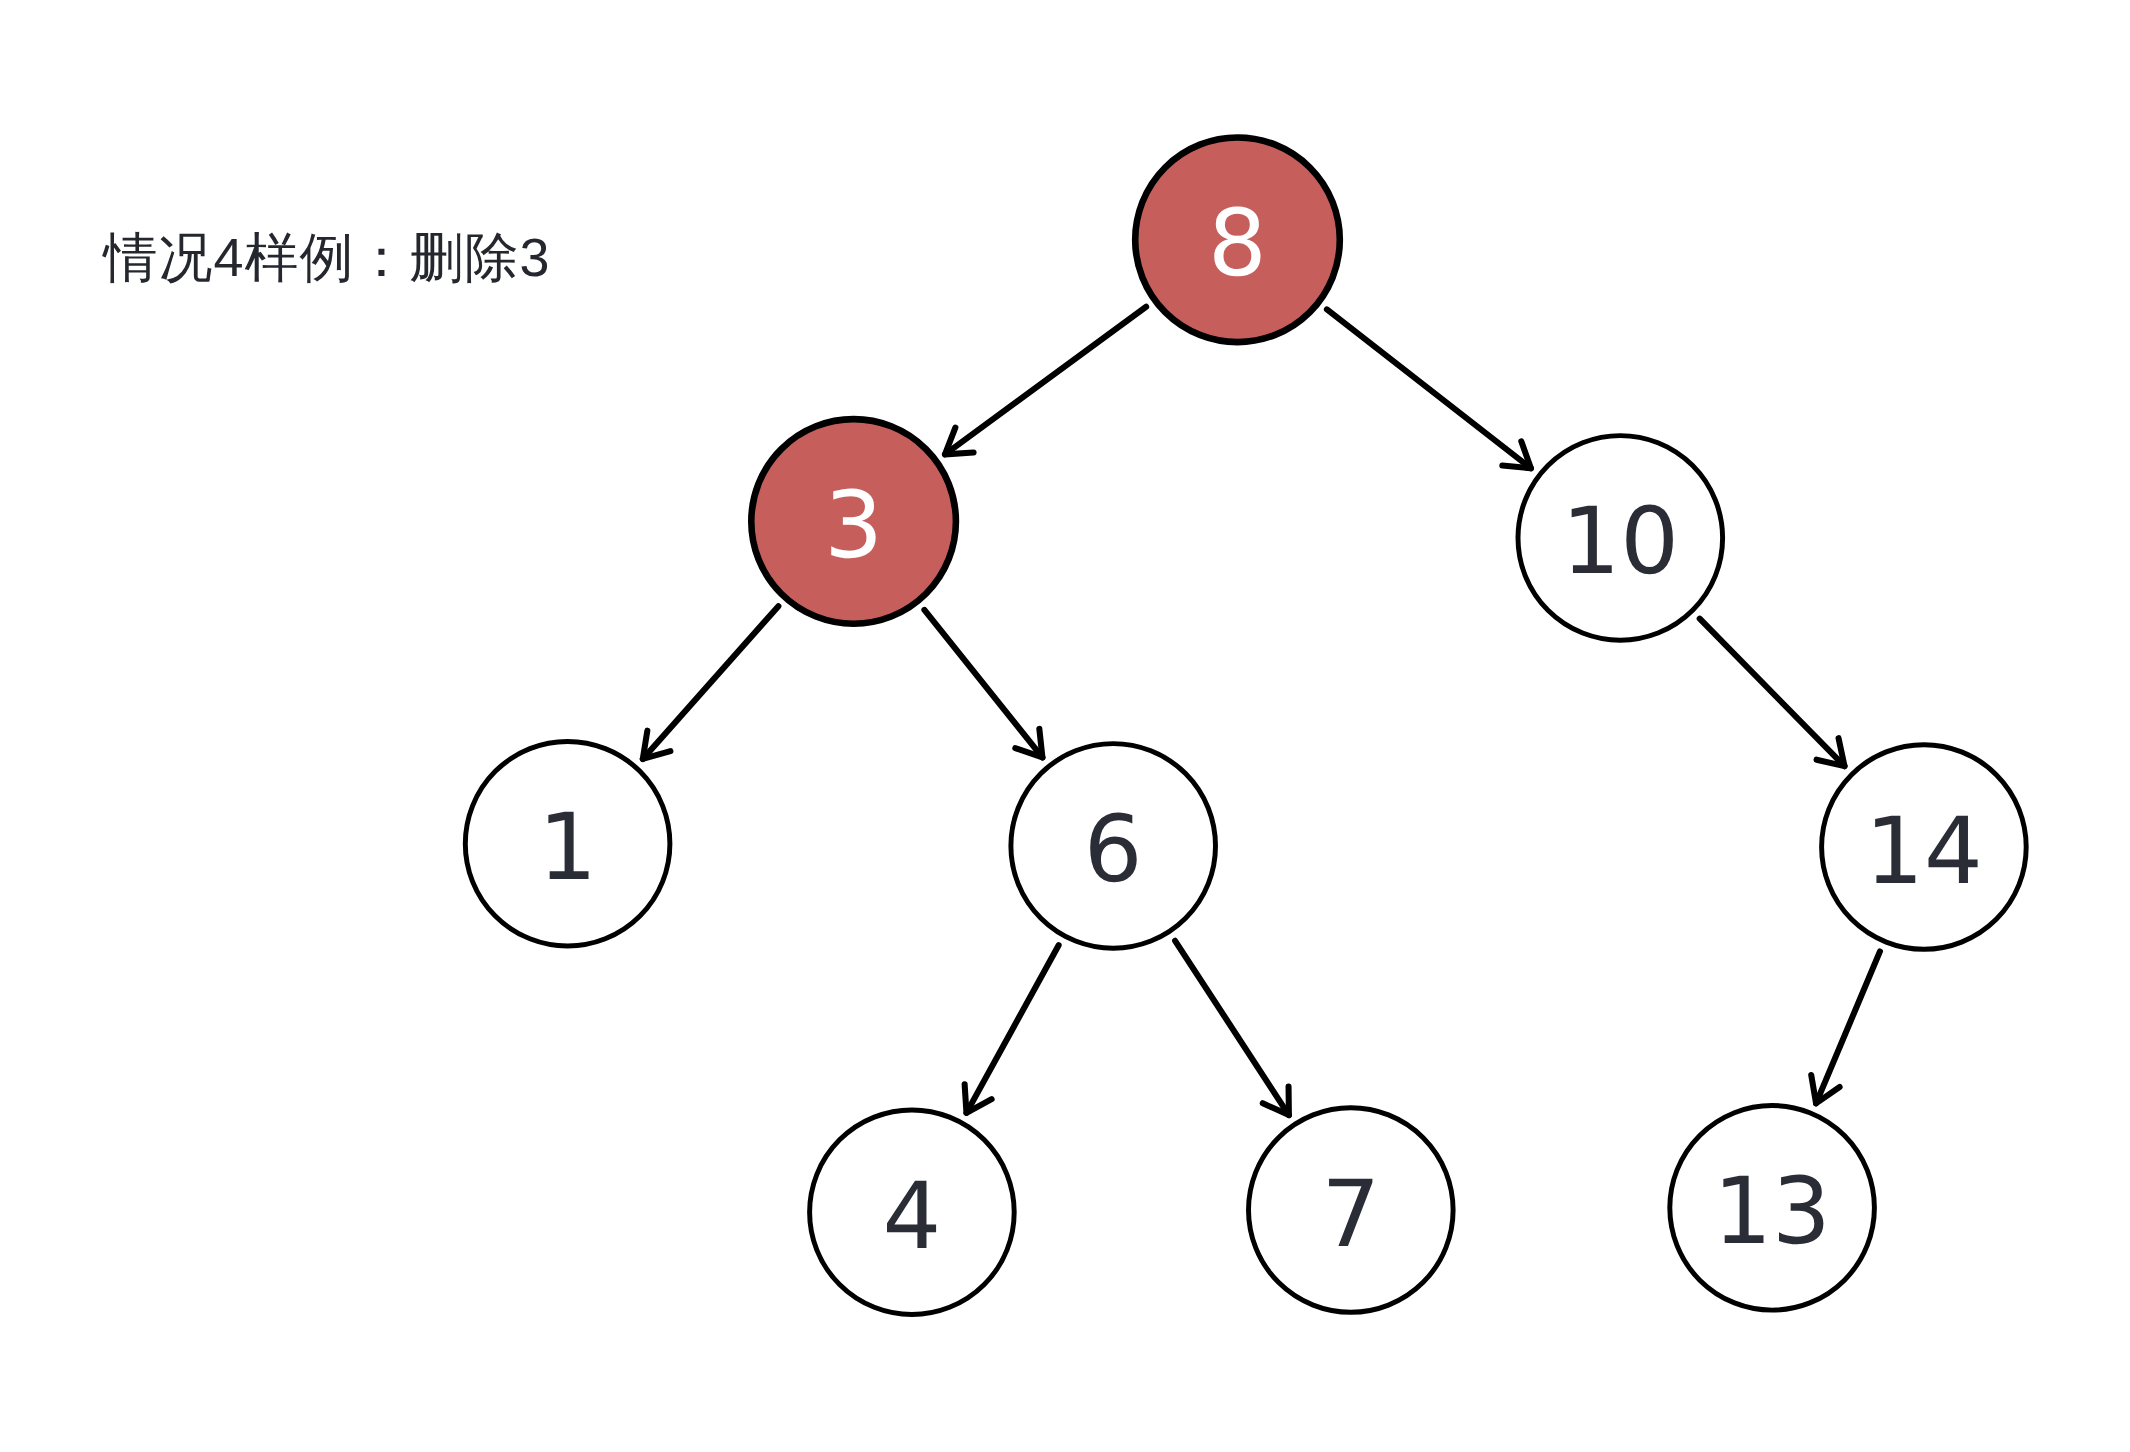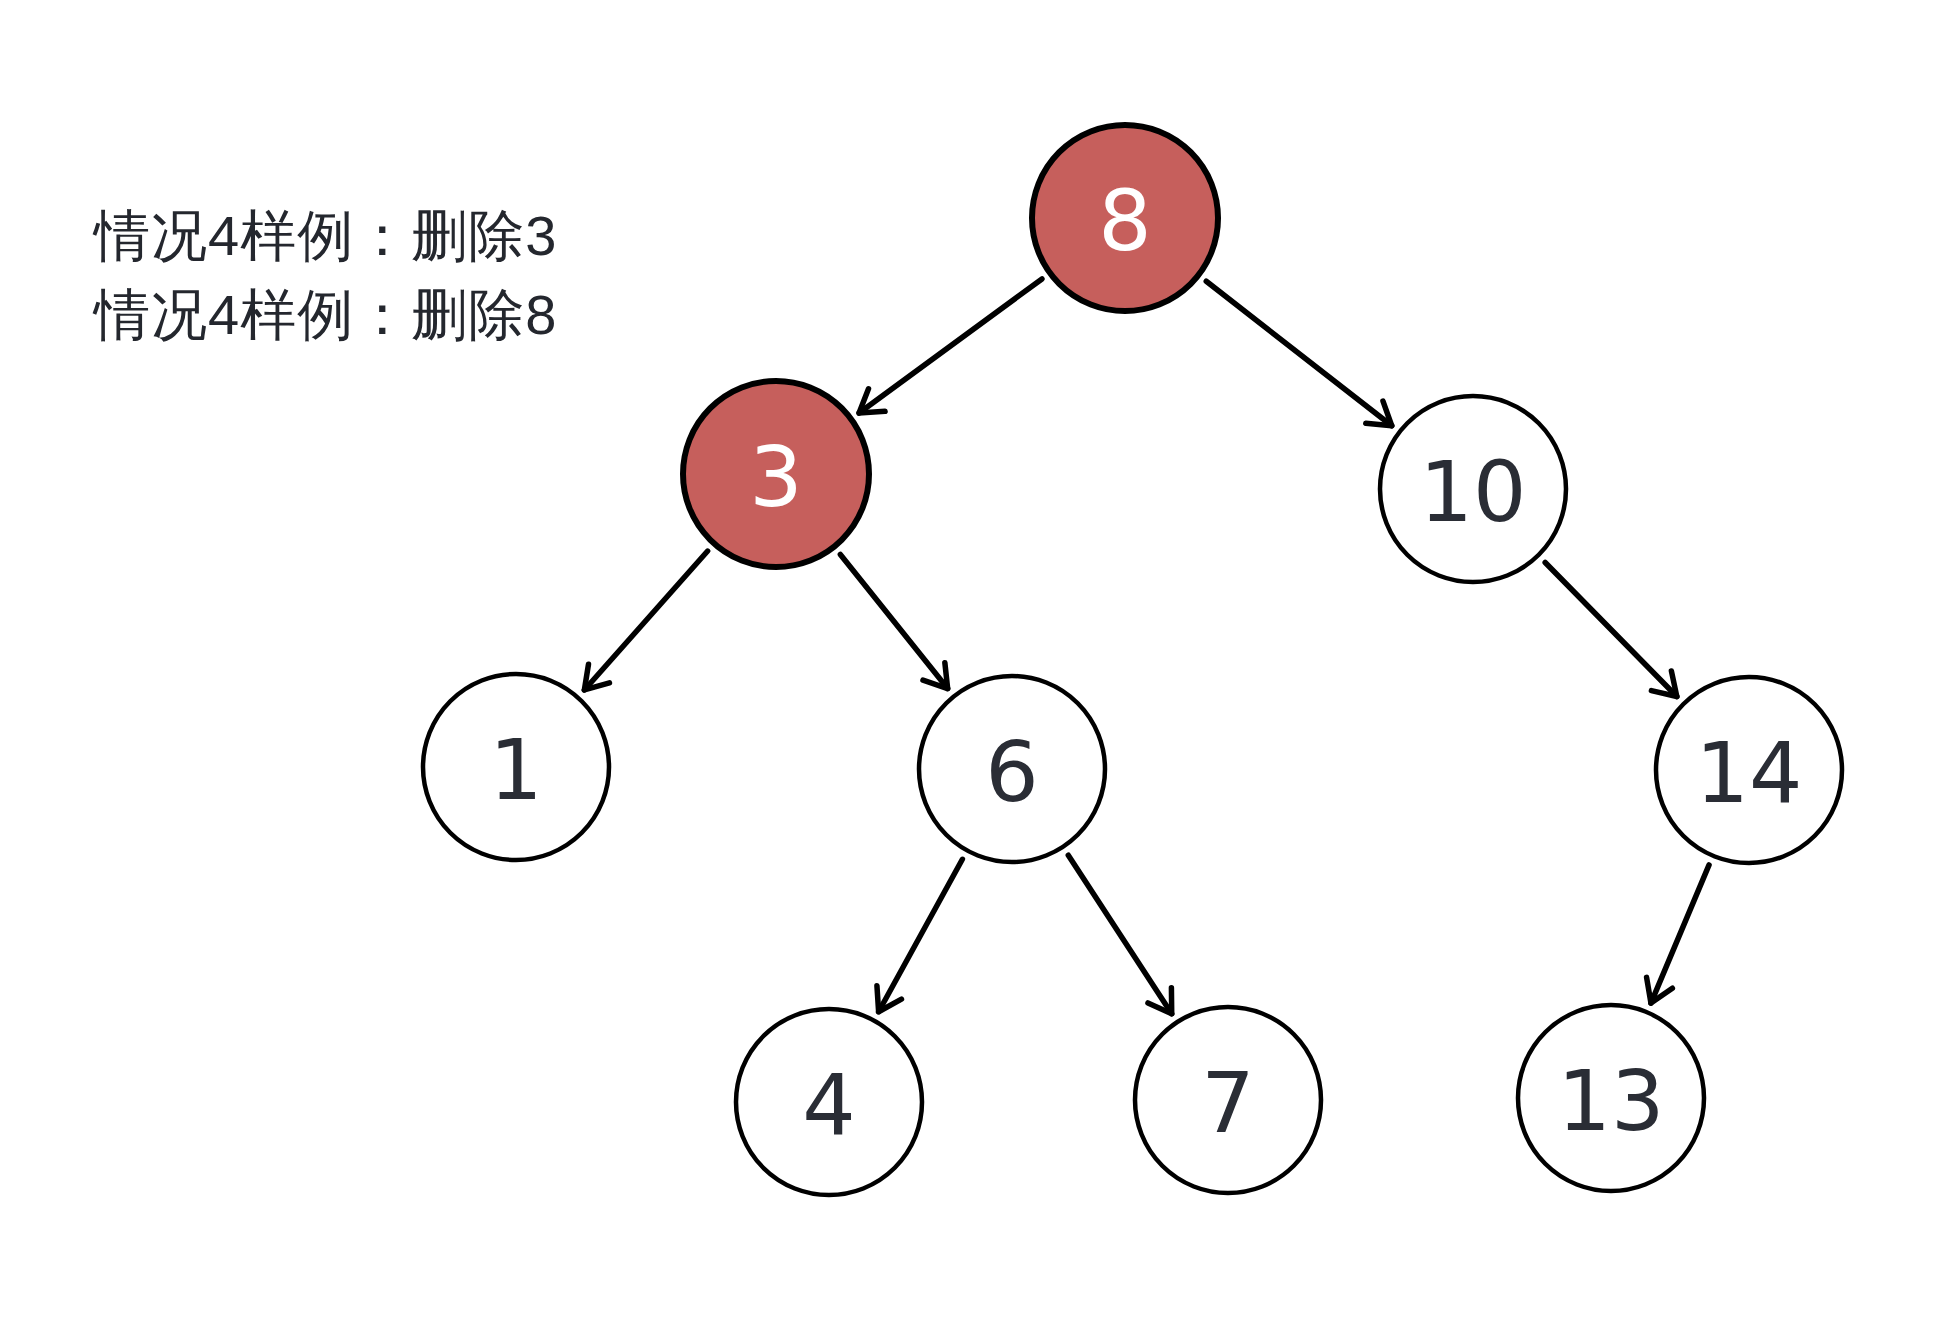--- a/index.html
+++ b/index.html
@@ -17,21 +17,21 @@
     height: 1320px;
     background: #ffffff;
   }
   .annotations {
     position: absolute;
     left: 94px;
     top: 196px;
     z-index: 2;
   }
   .annotation-line {
-    font-size: 56px;
+    font-size: 49px;
     line-height: 79px;
     color: #24272e;
     letter-spacing: 1px;
     white-space: pre;
   }
   .tree-svg {
     position: absolute;
     left: 0;
     top: 0;
     z-index: 1;
@@ -41,21 +41,20 @@
     user-select: none;
   }
 </style>
 </head>
 <body>
 
 <div class="canvas">
 
   <div class="annotations">
     <div class="annotation-line">情况4样例：删除3</div>
-    <div class="annotation-line">情况4样例：删除8</div>
   </div>
 
   <svg class="tree-svg" id="tree-svg" width="1936" height="1320" viewBox="0 0 1936 1320" xmlns="http://www.w3.org/2000/svg">
     <defs>
       <marker id="arrow-head" markerUnits="userSpaceOnUse" markerWidth="44" markerHeight="44" refX="33" refY="22" orient="auto">
         <path d="M11,8 L33,22 L11,36" fill="none" stroke="#000000" stroke-width="5.5" stroke-linecap="round" stroke-linejoin="round"></path>
       </marker>
     </defs>
     <g id="edge-layer">
         <line x1="1041.947851644131" y1="278.92077357909005" x2="859.0521483558688" y2="413.07922642090995" stroke="#000000" stroke-width="5.5" stroke-linecap="round" marker-end="url(#arrow-head)"></line>

